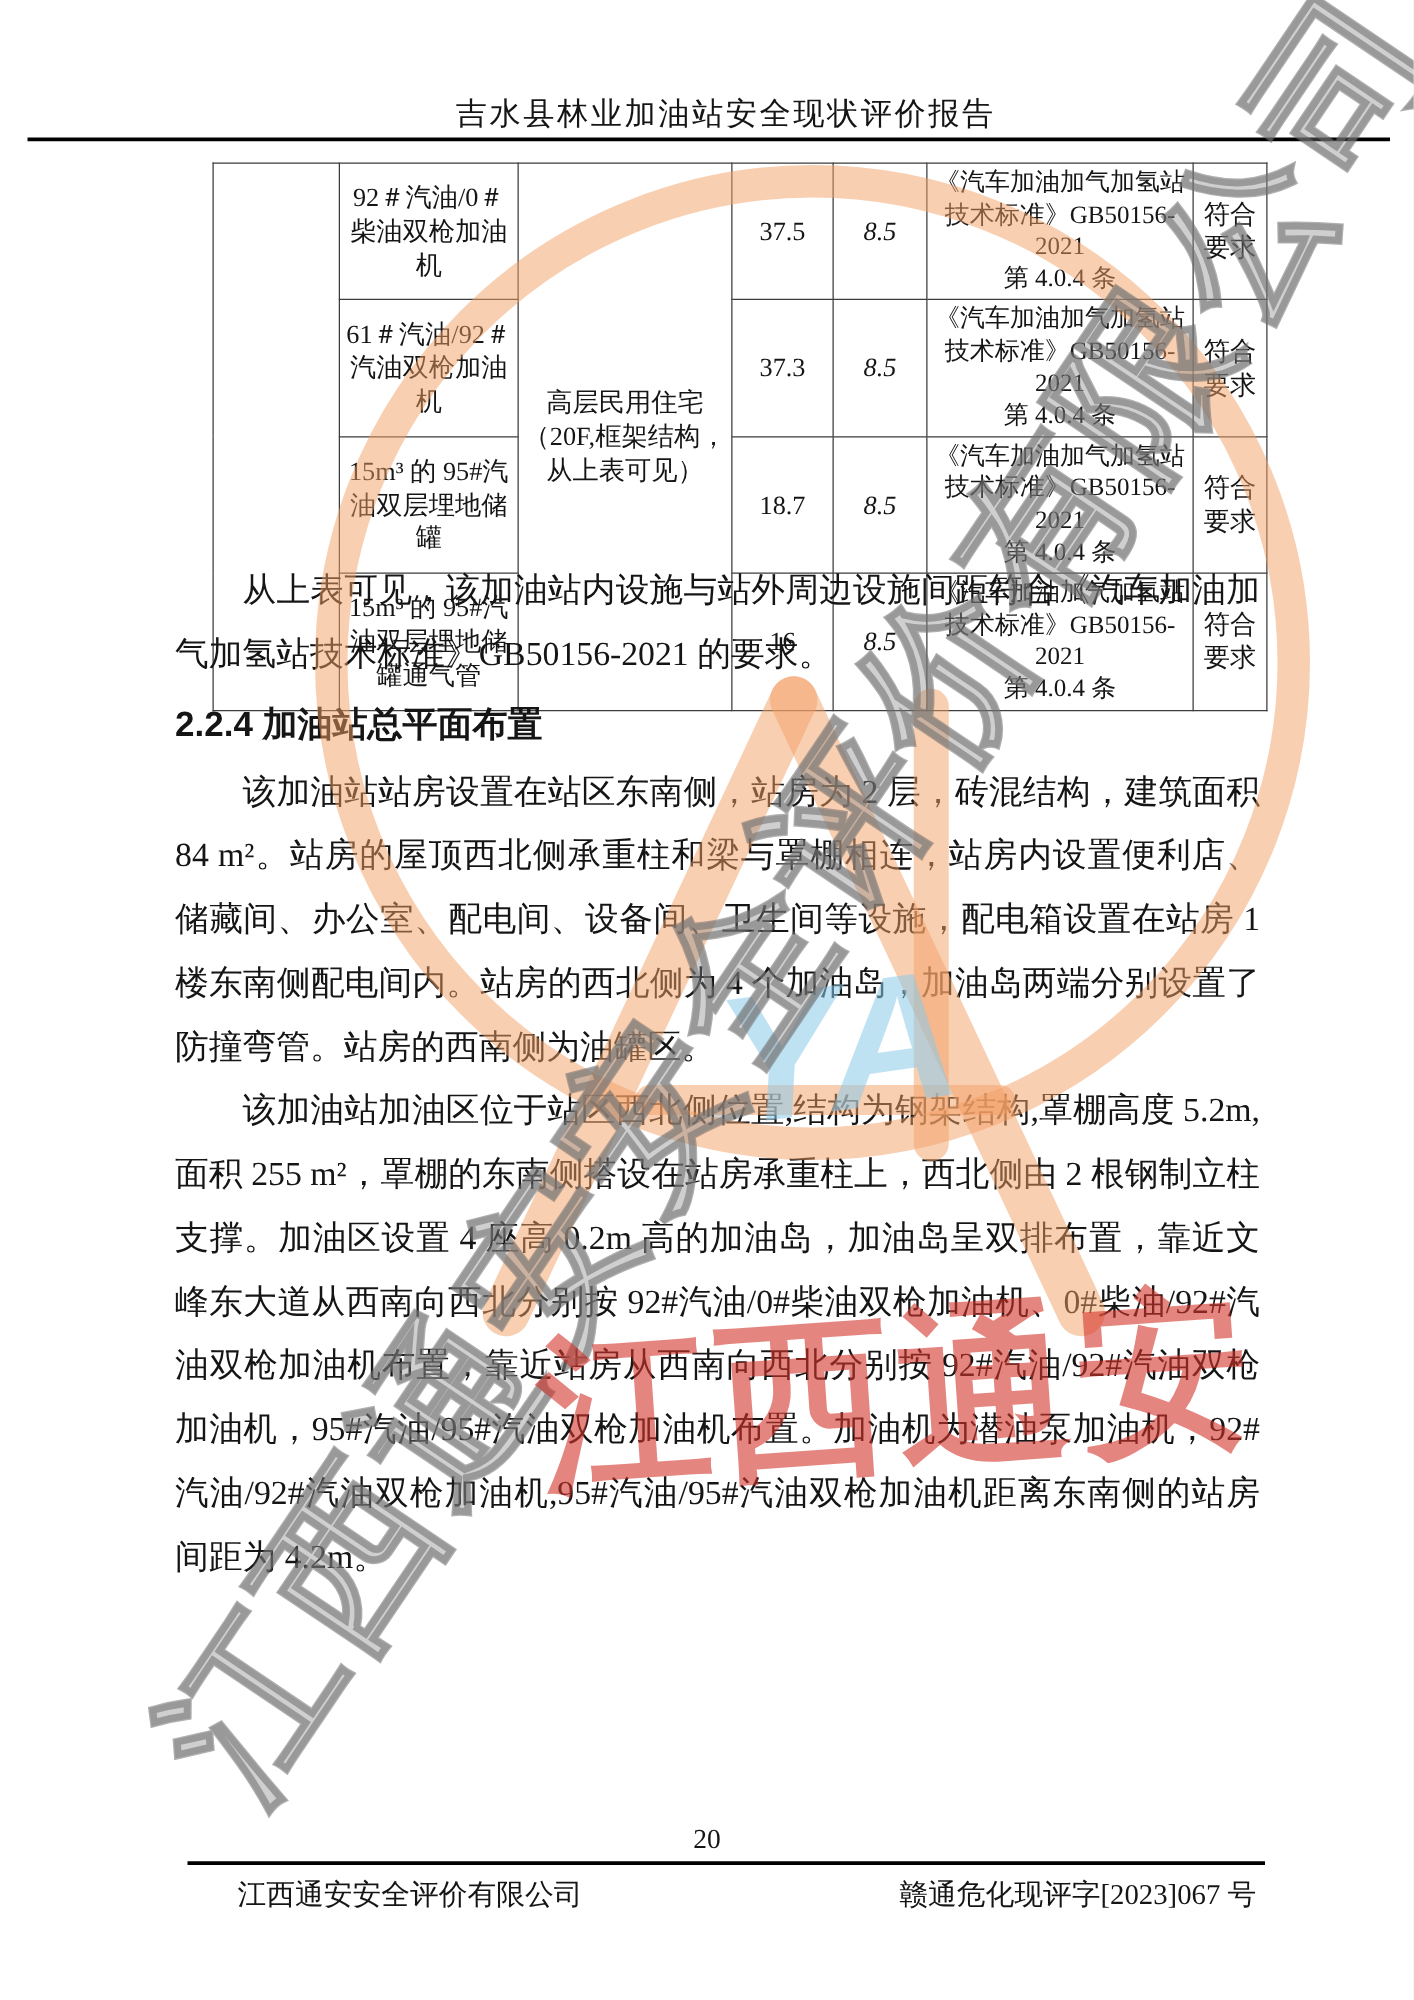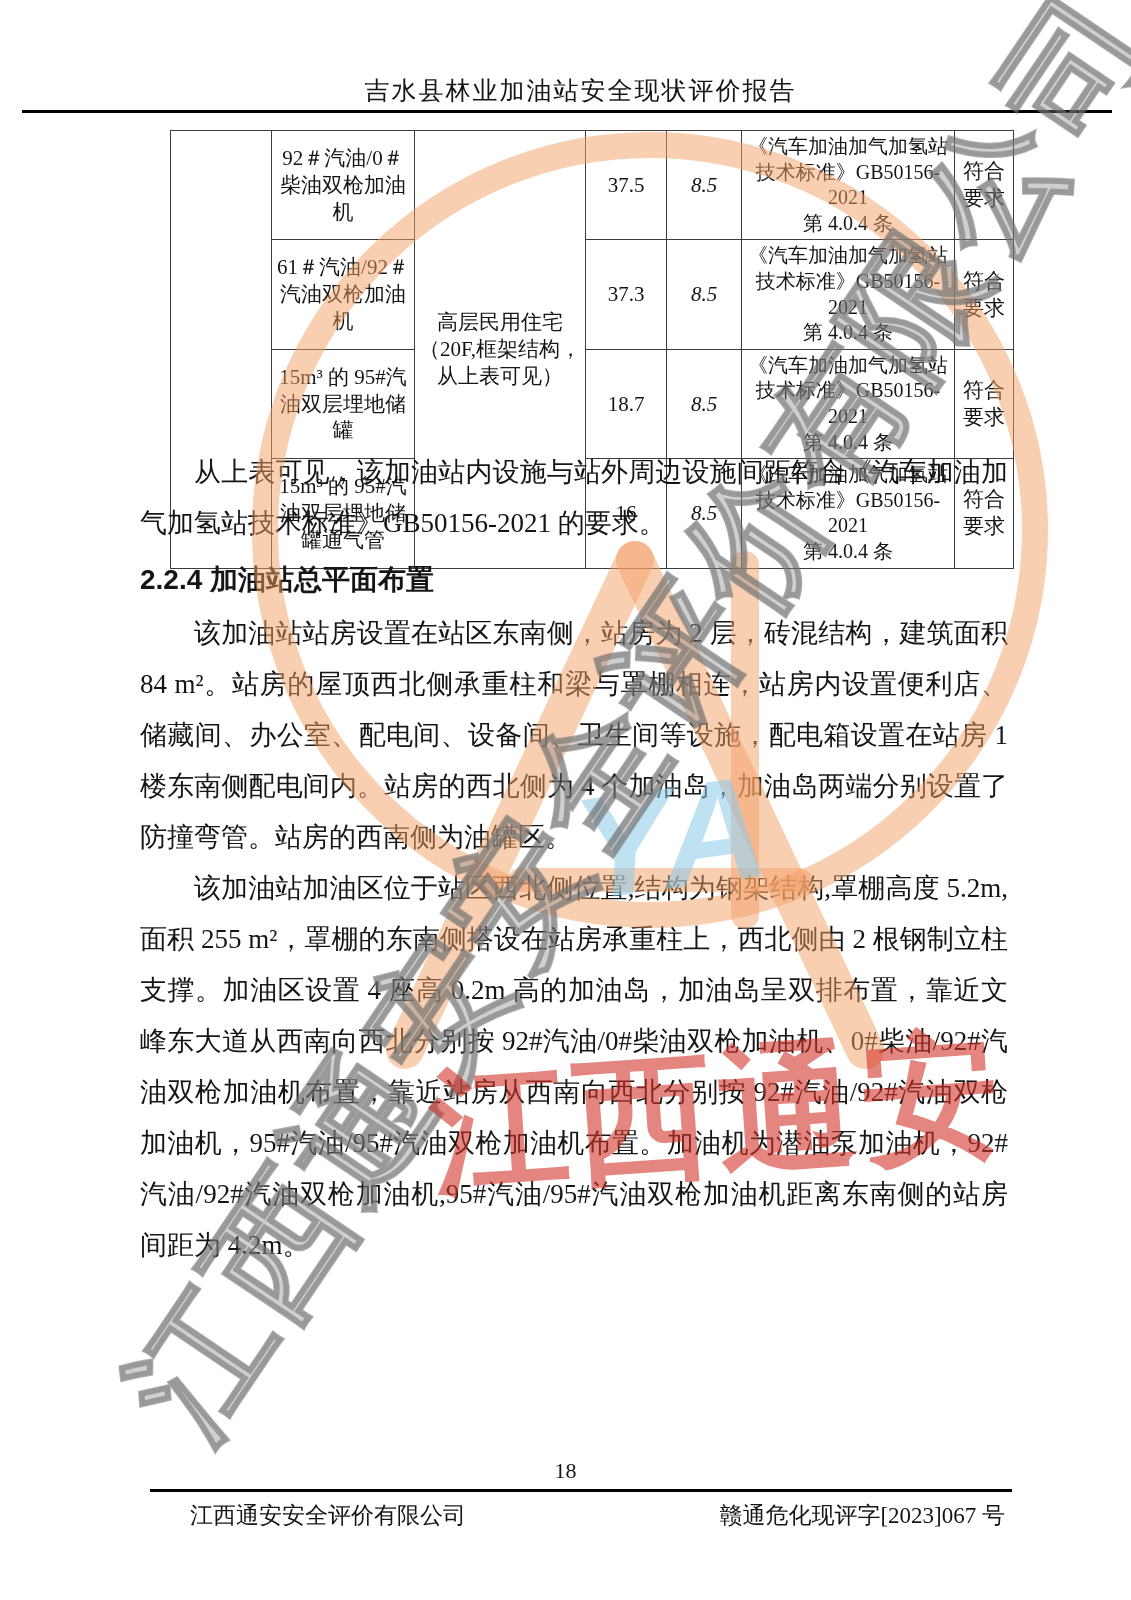--- a/index.html
+++ b/index.html
@@ -160,21 +160,21 @@
     </tbody>
   </table>
 
   <div class="body-text">
     <p>从上表可见，该加油站内设施与站外周边设施间距符合《汽车加油加气加氢站技术标准》GB50156-2021 的要求。</p>
     <h2 class="section-heading">2.2.4 加油站总平面布置</h2>
     <p>该加油站站房设置在站区东南侧，站房为 2 层，砖混结构，建筑面积 84 m²。站房的屋顶西北侧承重柱和梁与罩棚相连，站房内设置便利店、储藏间、办公室、配电间、设备间、卫生间等设施，配电箱设置在站房 1 楼东南侧配电间内。站房的西北侧为 4 个加油岛，加油岛两端分别设置了防撞弯管。站房的西南侧为油罐区。</p>
     <p>该加油站加油区位于站区西北侧位置,结构为钢架结构,罩棚高度 5.2m,面积 255 m²，罩棚的东南侧搭设在站房承重柱上，西北侧由 2 根钢制立柱支撑。加油区设置 4 座高 0.2m 高的加油岛，加油岛呈双排布置，靠近文峰东大道从西南向西北分别按 92#汽油/0#柴油双枪加油机、0#柴油/92#汽油双枪加油机布置，靠近站房从西南向西北分别按 92#汽油/92#汽油双枪加油机，95#汽油/95#汽油双枪加油机布置。加油机为潜油泵加油机，92#汽油/92#汽油双枪加油机,95#汽油/95#汽油双枪加油机距离东南侧的站房间距为 4.2m。</p>
   </div>
 
-  <div class="page-number">18</div>
+  <div class="page-number">20</div>
   <div class="footer-rule"></div>
   <div class="footer-left">江西通安安全评价有限公司</div>
   <div class="footer-right">赣通危化现评字[2023]067 号</div>
 
   <div class="wm-layer">
     <svg class="wm-logo" width="1131" height="1600" viewBox="0 0 1131 1600">
       <g stroke="rgba(243,160,102,0.5)" fill="none" stroke-linecap="round">
         <circle cx="650" cy="530" r="385" stroke-width="26"></circle>
         <path d="M 635 560 L 405 1050" stroke-width="38"></path>
         <path d="M 635 560 L 865 1050" stroke-width="38"></path>

